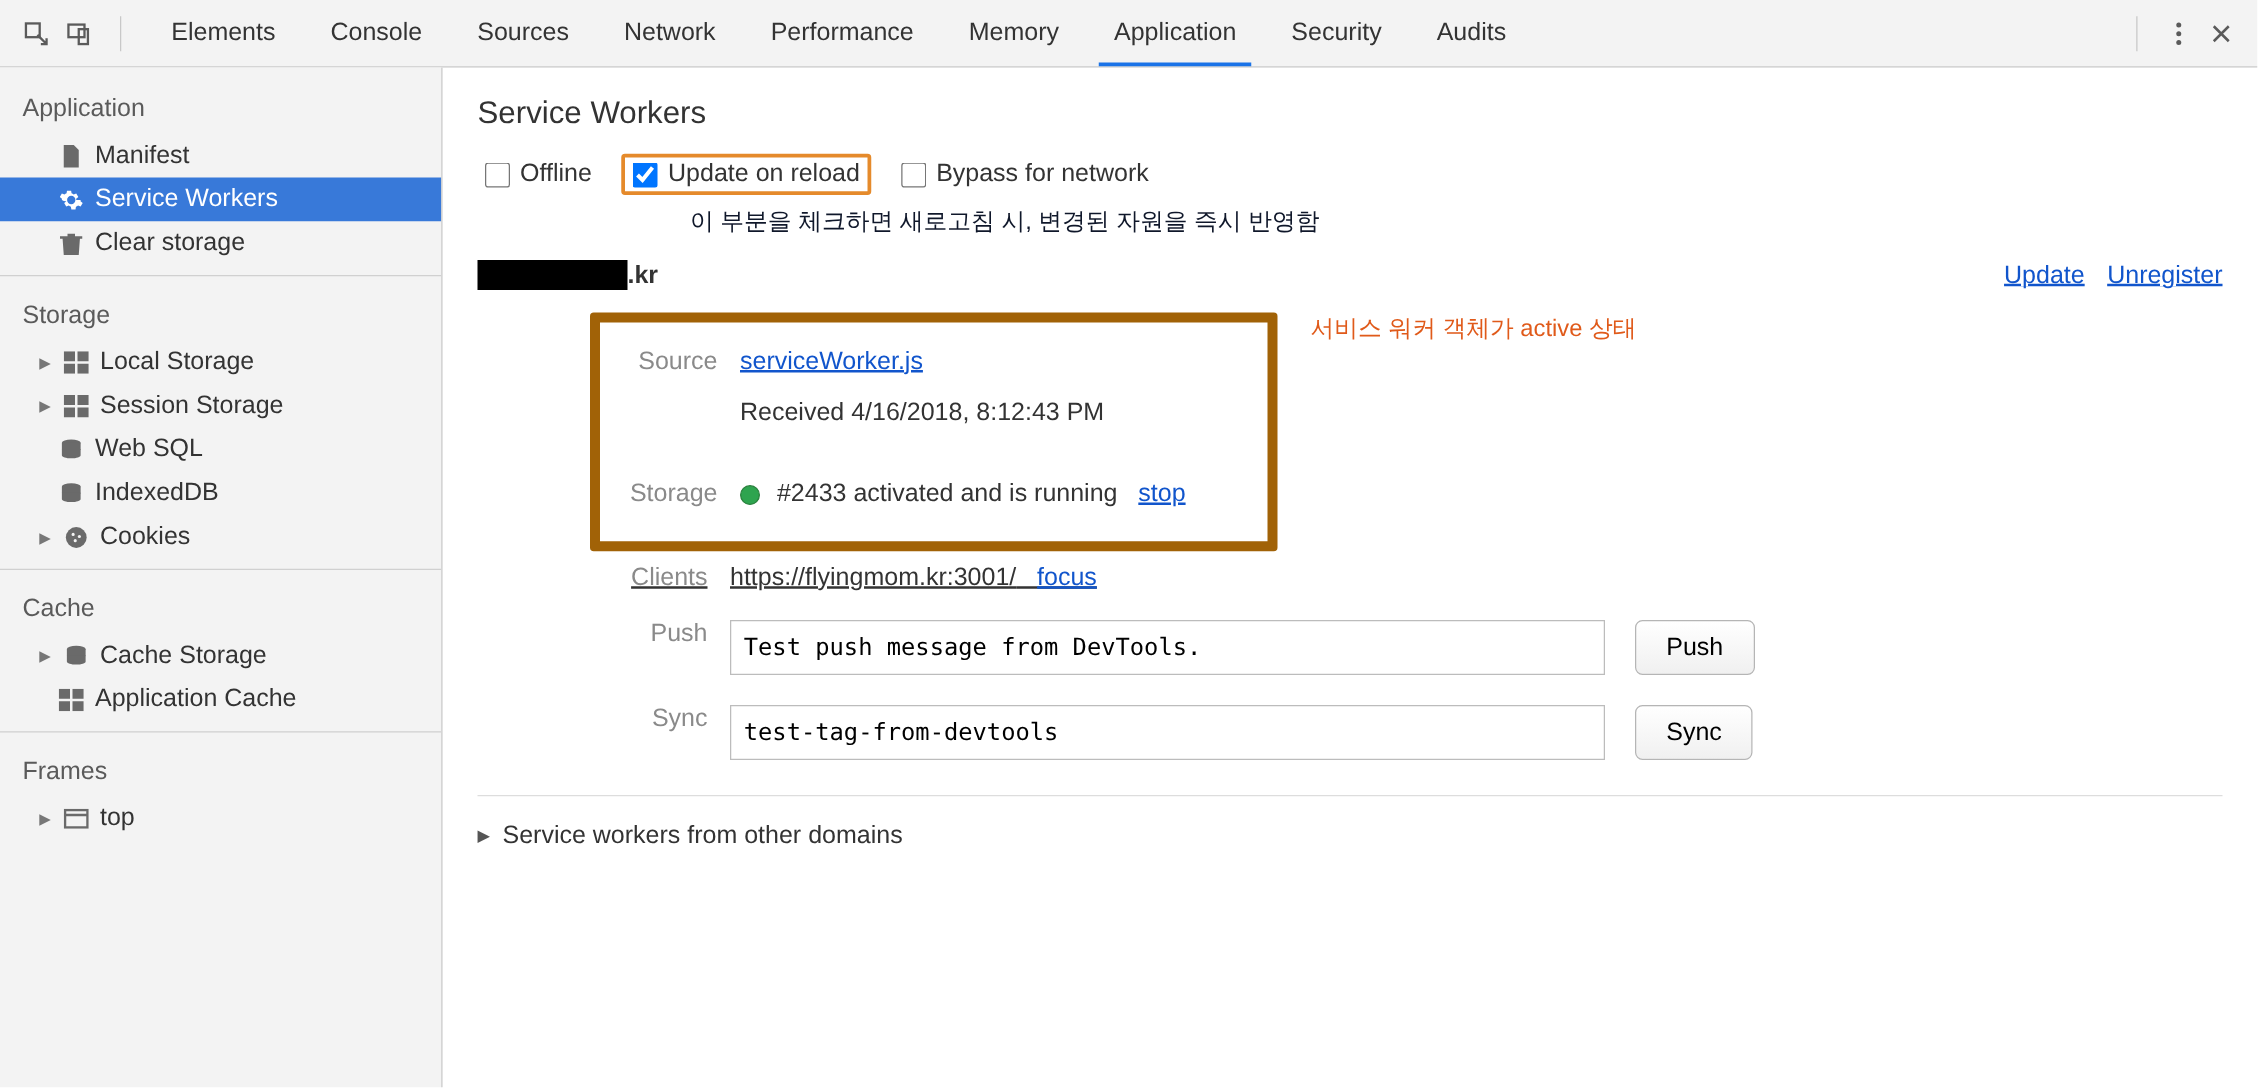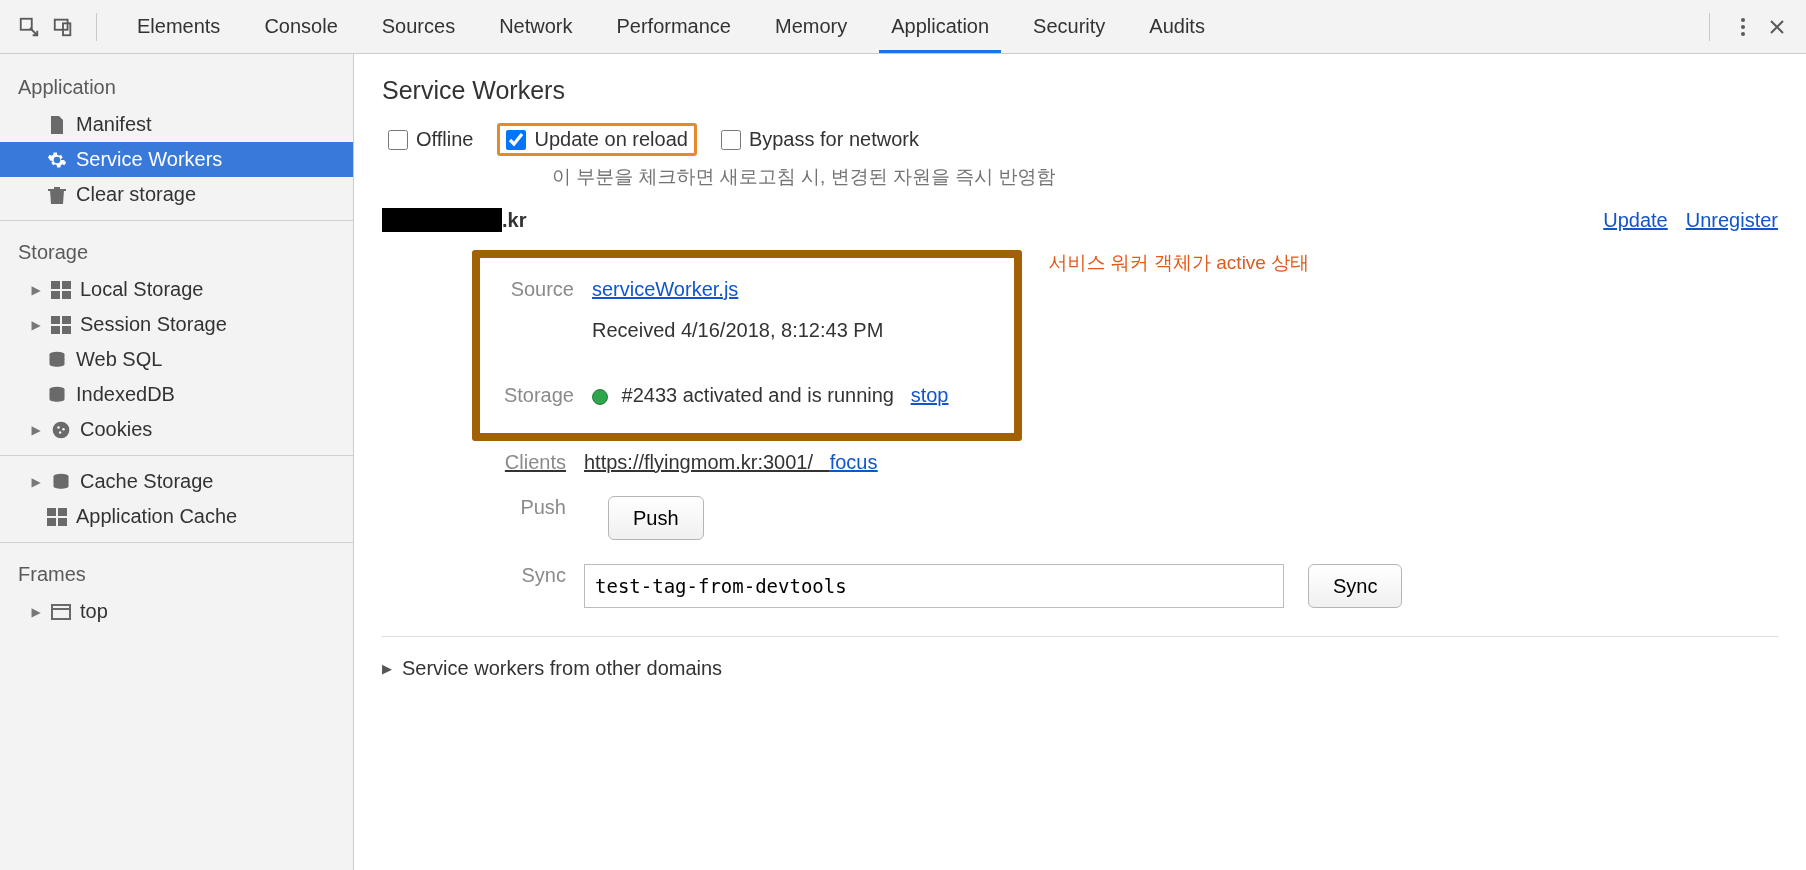--- a/index.html
+++ b/index.html
@@ -127,21 +127,21 @@
 }
 .checkrow input[type="checkbox"] {
   width: 20px; height: 20px;
 }
 .checkrow.highlighted {
   border: 3px solid #e58a2b;
   border-radius: 3px;
   padding: 2px 6px;
 }
 .annot {
-  color: #737373;
+  color: #0f172a;
   font-size: 19px;
   margin: 6px 0 18px 170px;
 }
 .annot2 {
   color: #e05a1a;
   font-size: 19px;
   margin-left: 22px;
   display: inline-block;
 }
 .origin-row {
@@ -355,20 +355,21 @@
           <svg width="20" height="20" viewBox="0 0 24 24" fill="currentColor">
             <circle cx="12" cy="12" r="10"></circle>
             <circle cx="9" cy="9" r="1.5" fill="#f3f3f3"></circle>
             <circle cx="15" cy="11" r="1.5" fill="#f3f3f3"></circle>
             <circle cx="11" cy="15" r="1.5" fill="#f3f3f3"></circle>
           </svg>
         </span>
         <span>Cookies</span>
       </div>
       <div class="group-divider"></div>
+      <div class="group-title">Cache</div>
       <div class="item">
         <span class="tri">▶</span>
         <span class="icon">
           <svg width="20" height="20" viewBox="0 0 24 24" fill="currentColor">
             <ellipse cx="12" cy="5" rx="9" ry="3"></ellipse>
             <path d="M3 5v6c0 1.7 4 3 9 3s9-1.3 9-3V5"></path>
             <path d="M3 11v6c0 1.7 4 3 9 3s9-1.3 9-3v-6"></path>
           </svg>
         </span>
         <span>Cache Storage</span>
@@ -450,20 +451,21 @@
     <div class="detail-outer-row">
       <div class="label">Clients</div>
       <div class="value">
         <span>https://flyingmom.kr:3001/</span>
         &nbsp;&nbsp;<a>focus</a>
       </div>
     </div>
 
     <div class="input-row">
       <div class="label">Push</div>
+      <input type="text" value="Test push message from DevTools." style="">
       <button>Push</button>
     </div>
 
     <div class="input-row">
       <div class="label">Sync</div>
       <input type="text" value="test-tag-from-devtools" style="">
       <button>Sync</button>
     </div>
 
     <div class="hr"></div>

